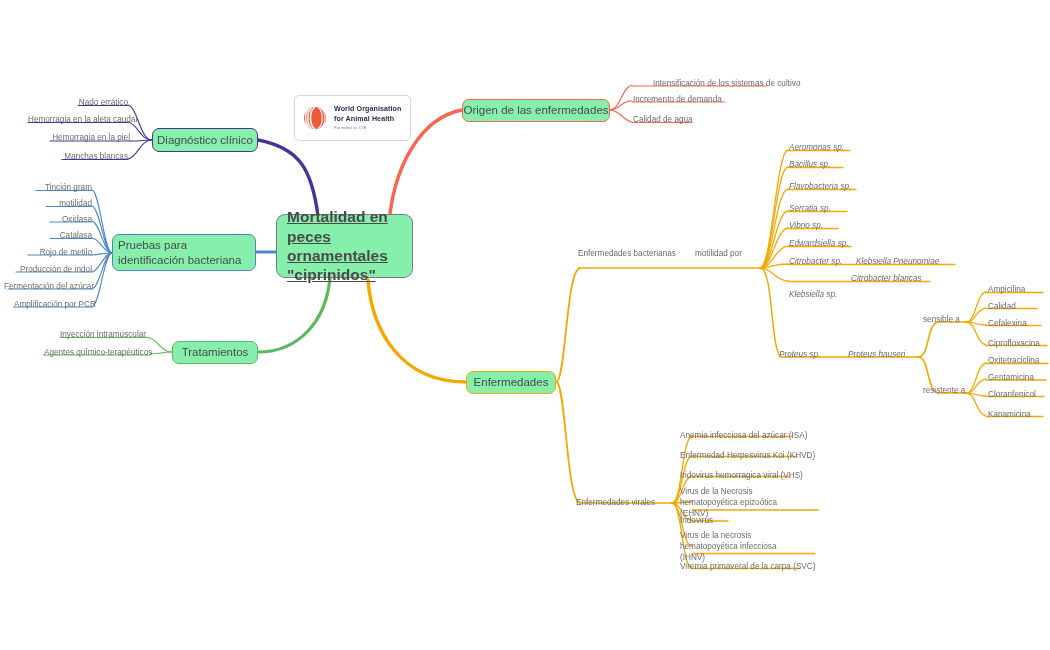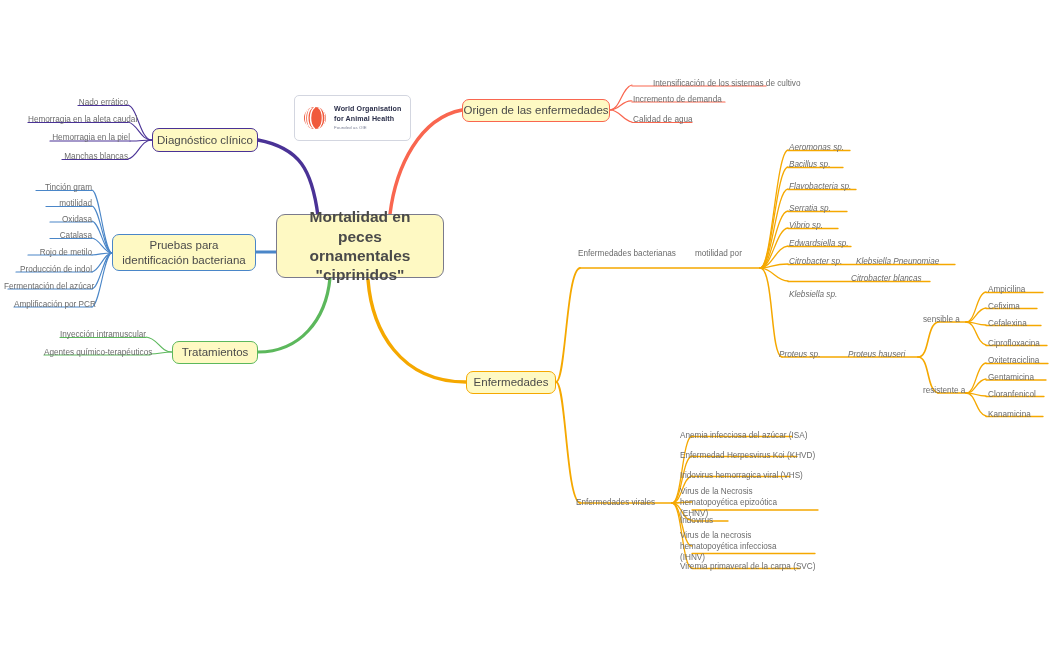--- a/index.html
+++ b/index.html
@@ -5,23 +5,23 @@
   html,body{margin:0;padding:0;background:#ffffff;}
   body{
     width:1050px;height:650px;position:relative;overflow:hidden;
     font-family:"Liberation Sans","DejaVu Sans",sans-serif;
     color:#5a5a5a;
   }
   #canvas{position:absolute;left:0;top:0;width:1050px;height:650px;}
   svg.wires{position:absolute;left:0;top:0;width:1050px;height:650px;pointer-events:none;}
 
   
-  .node{position:absolute;box-sizing:border-box;background:#fef9c3;border:1.4px solid #999;
+  .node{position:absolute;box-sizing:border-box;background:#86efac;border:1.4px solid #999;
         border-radius:7px;display:flex;align-items:center;justify-content:center;
-        text-align:center;line-height:1.25;}
+        line-height:1.25;}
   .node.center{border-color:#7a7a8c;border-width:1.6px;border-radius:9px;
         font-size:15.5px;font-weight:bold;color:#4a4a4a;padding:6px 10px;}
   .node.purple{border-color:#4a3296;color:#4a4a4a;font-size:11.5px;}
   .node.blue{border-color:#4a86c8;color:#4a4a4a;font-size:11.5px;}
   .node.green{border-color:#5cb85c;color:#4a4a4a;font-size:11.5px;}
   .node.coral{border-color:#f9664f;color:#4a4a4a;font-size:11.5px;}
   .node.amber{border-color:#f5a800;color:#4a4a4a;font-size:11.5px;}
 
   
   .leaf{position:absolute;font-size:8.2px;color:#6b6b6b;white-space:nowrap;line-height:1.35;}
@@ -169,21 +169,21 @@
         <path d="M21 5.4 C24.9 8.6 24.9 19.4 21 22.6" fill="none" stroke="#fff" stroke-width="1"></path>
       </svg>
     </div>
     <div class="txt">
       <div>World Organisation</div>
       <div>for Animal Health</div>
       <div class="sub">Founded as OIE</div>
     </div>
   </div>
 
-  <div class="node center" style="left:276px;top:214px;width:168px;height:64px;">
+  <div class="node center" style="left:276px;top:214px;width:137px;height:64px;text-decoration:underline;">
     <span>Mortalidad en peces ornamentales "ciprinidos"</span>
   </div>
 
   <div class="node purple" style="left:152px;top:128px;width:106px;height:24px;">
     <span>Diagnóstico clínico</span>
   </div>
 
   <div class="node blue" style="left:112px;top:234px;width:144px;height:37px;padding:0 5px;">
     <span>Pruebas para identificación bacteriana</span>
   </div>
@@ -235,21 +235,21 @@
 
   <div class="leaf ital" style="left:856px;top:256px;">Klebsiella Pneunomiae</div>
   <div class="leaf ital" style="left:851px;top:273px;">Citrobacter blancas</div>
 
   <div class="leaf ital" style="left:779px;top:349px;">Proteus sp.</div>
   <div class="leaf ital" style="left:848px;top:349px;">Proteus hauseri</div>
   <div class="leaf" style="left:923px;top:314px;">sensible a</div>
   <div class="leaf" style="left:923px;top:385px;">resistente a</div>
 
   <div class="leaf" style="left:988px;top:284px;">Ampicilina</div>
-  <div class="leaf" style="left:988px;top:301px;">Cefixima</div>
+  <div class="leaf" style="left:988px;top:301px;">Calidad</div>
   <div class="leaf" style="left:988px;top:318px;">Cefalexina</div>
   <div class="leaf" style="left:988px;top:338px;">Ciprofloxacina</div>
 
   <div class="leaf" style="left:988px;top:355px;">Oxitetraciclina</div>
   <div class="leaf" style="left:988px;top:372px;">Gentamicina</div>
   <div class="leaf" style="left:988px;top:389px;">Cloranfenicol</div>
   <div class="leaf" style="left:988px;top:409px;">Kanamicina</div>
 
   <div class="leaf" style="left:576px;top:497px;">Enfermedades virales</div>
 

